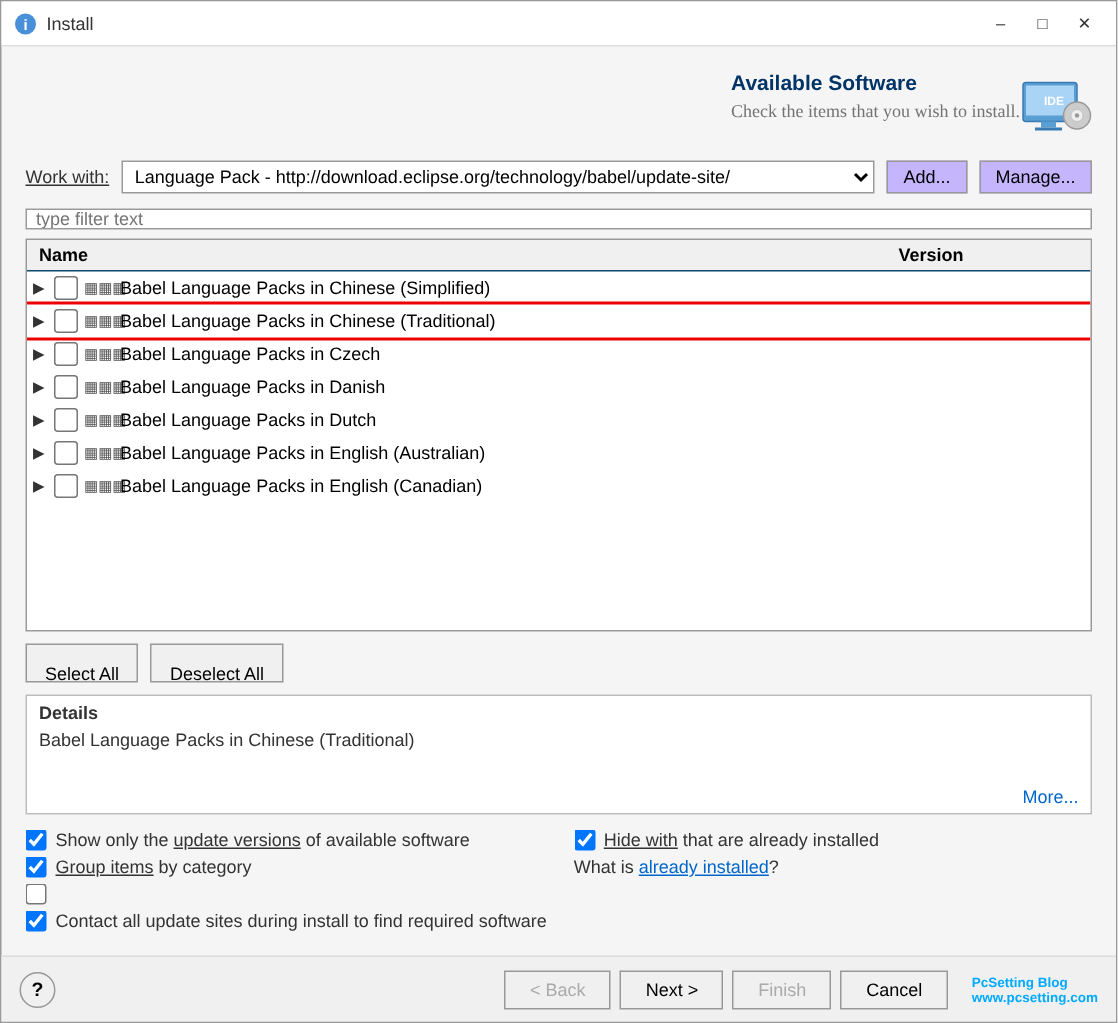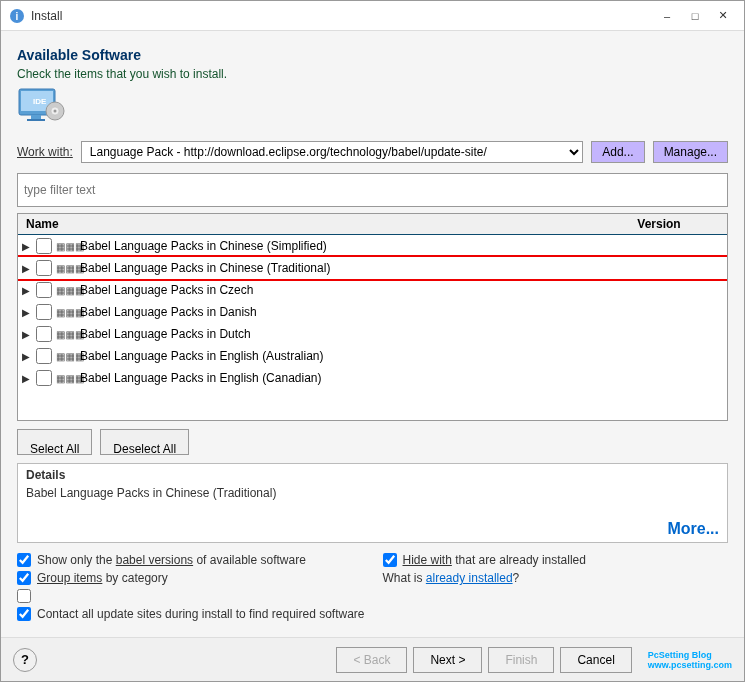--- a/index.html
+++ b/index.html
@@ -65,34 +65,34 @@
     .content {
       padding: 16px 16px 8px 16px;
       flex: 1;
       display: flex;
       flex-direction: column;
       overflow: hidden;
     }
 
     .header-section {
       display: flex;
-      justify-content: flex-start;
+      justify-content: flex-end;
       align-items: flex-start;
       margin-bottom: 12px;
-      flex-direction: column;
     }
     .header-text h2 {
       font-size: 14px;
       font-weight: bold;
       color: #003366;
       margin-bottom: 4px;
     }
     .header-text p {
       font-size: 12px;
-      color: #14532d;
+      color: #737373;
+      font-family: Liberation Serif, serif;
     }
     .header-icon {
       width: 48px;
       height: 48px;
     }
 
     .work-with-row {
       display: flex;
       align-items: center;
       gap: 8px;
@@ -115,21 +115,21 @@
       height: 22px;
       padding: 0 10px;
       font-size: 12px;
       border: 1px solid #999;
       background: #c4b5fd;
       cursor: pointer;
     }
 
     .filter-input {
       width: 100%;
-      height: 34px;
+      height: 14px;
       border: 1px solid #999;
       padding: 0 6px;
       font-size: 12px;
       color: #999;
       margin-bottom: 6px;
     }
 
     .list-container {
       border: 1px solid #999;
       background: #fff;
@@ -147,21 +147,20 @@
     }
     .list-header-name {
       flex: 1;
       font-size: 12px;
       font-weight: bold;
     }
     .list-header-version {
       width: 120px;
       font-size: 12px;
       font-weight: bold;
-      text-align: center;
     }
     .list-body {
       flex: 1;
       overflow-y: auto;
     }
     .list-item {
       display: flex;
       align-items: center;
       padding: 3px 4px;
       cursor: pointer;
@@ -232,23 +231,22 @@
     }
     .details-text {
       font-size: 12px;
       color: #333;
     }
     .details-more {
       position: absolute;
       bottom: 4px;
       right: 8px;
       color: #0066cc;
-      font-size: 16px;
-      cursor: pointer;
-      font-weight: bold;
+      font-size: 12px;
+      cursor: pointer;
     }
 
     .options-section {
       display: grid;
       grid-template-columns: 1fr 1fr;
       gap: 4px 20px;
       margin-bottom: 8px;
     }
     .option-row {
       display: flex;
@@ -431,21 +429,21 @@
 
     <div class="details-section">
       <div class="details-label">Details</div>
       <div class="details-text">Babel Language Packs in Chinese (Traditional)</div>
       <span class="details-more">More...</span>
     </div>
 
     <div class="options-section">
       <div class="option-row">
         <input type="checkbox" class="option-check" checked="" style="">
-        <span class="option-label">Show only the <u>babel versions</u> of available software</span>
+        <span class="option-label">Show only the <u>update versions</u> of available software</span>
       </div>
       <div class="option-row">
         <input type="checkbox" class="option-check" checked="" style="">
         <span class="option-label"><u>Hide with</u> that are already installed</span>
       </div>
       <div class="option-row">
         <input type="checkbox" class="option-check" checked="" style="">
         <span class="option-label"><u>Group items</u> by category</span>
       </div>
       <div class="option-row">

